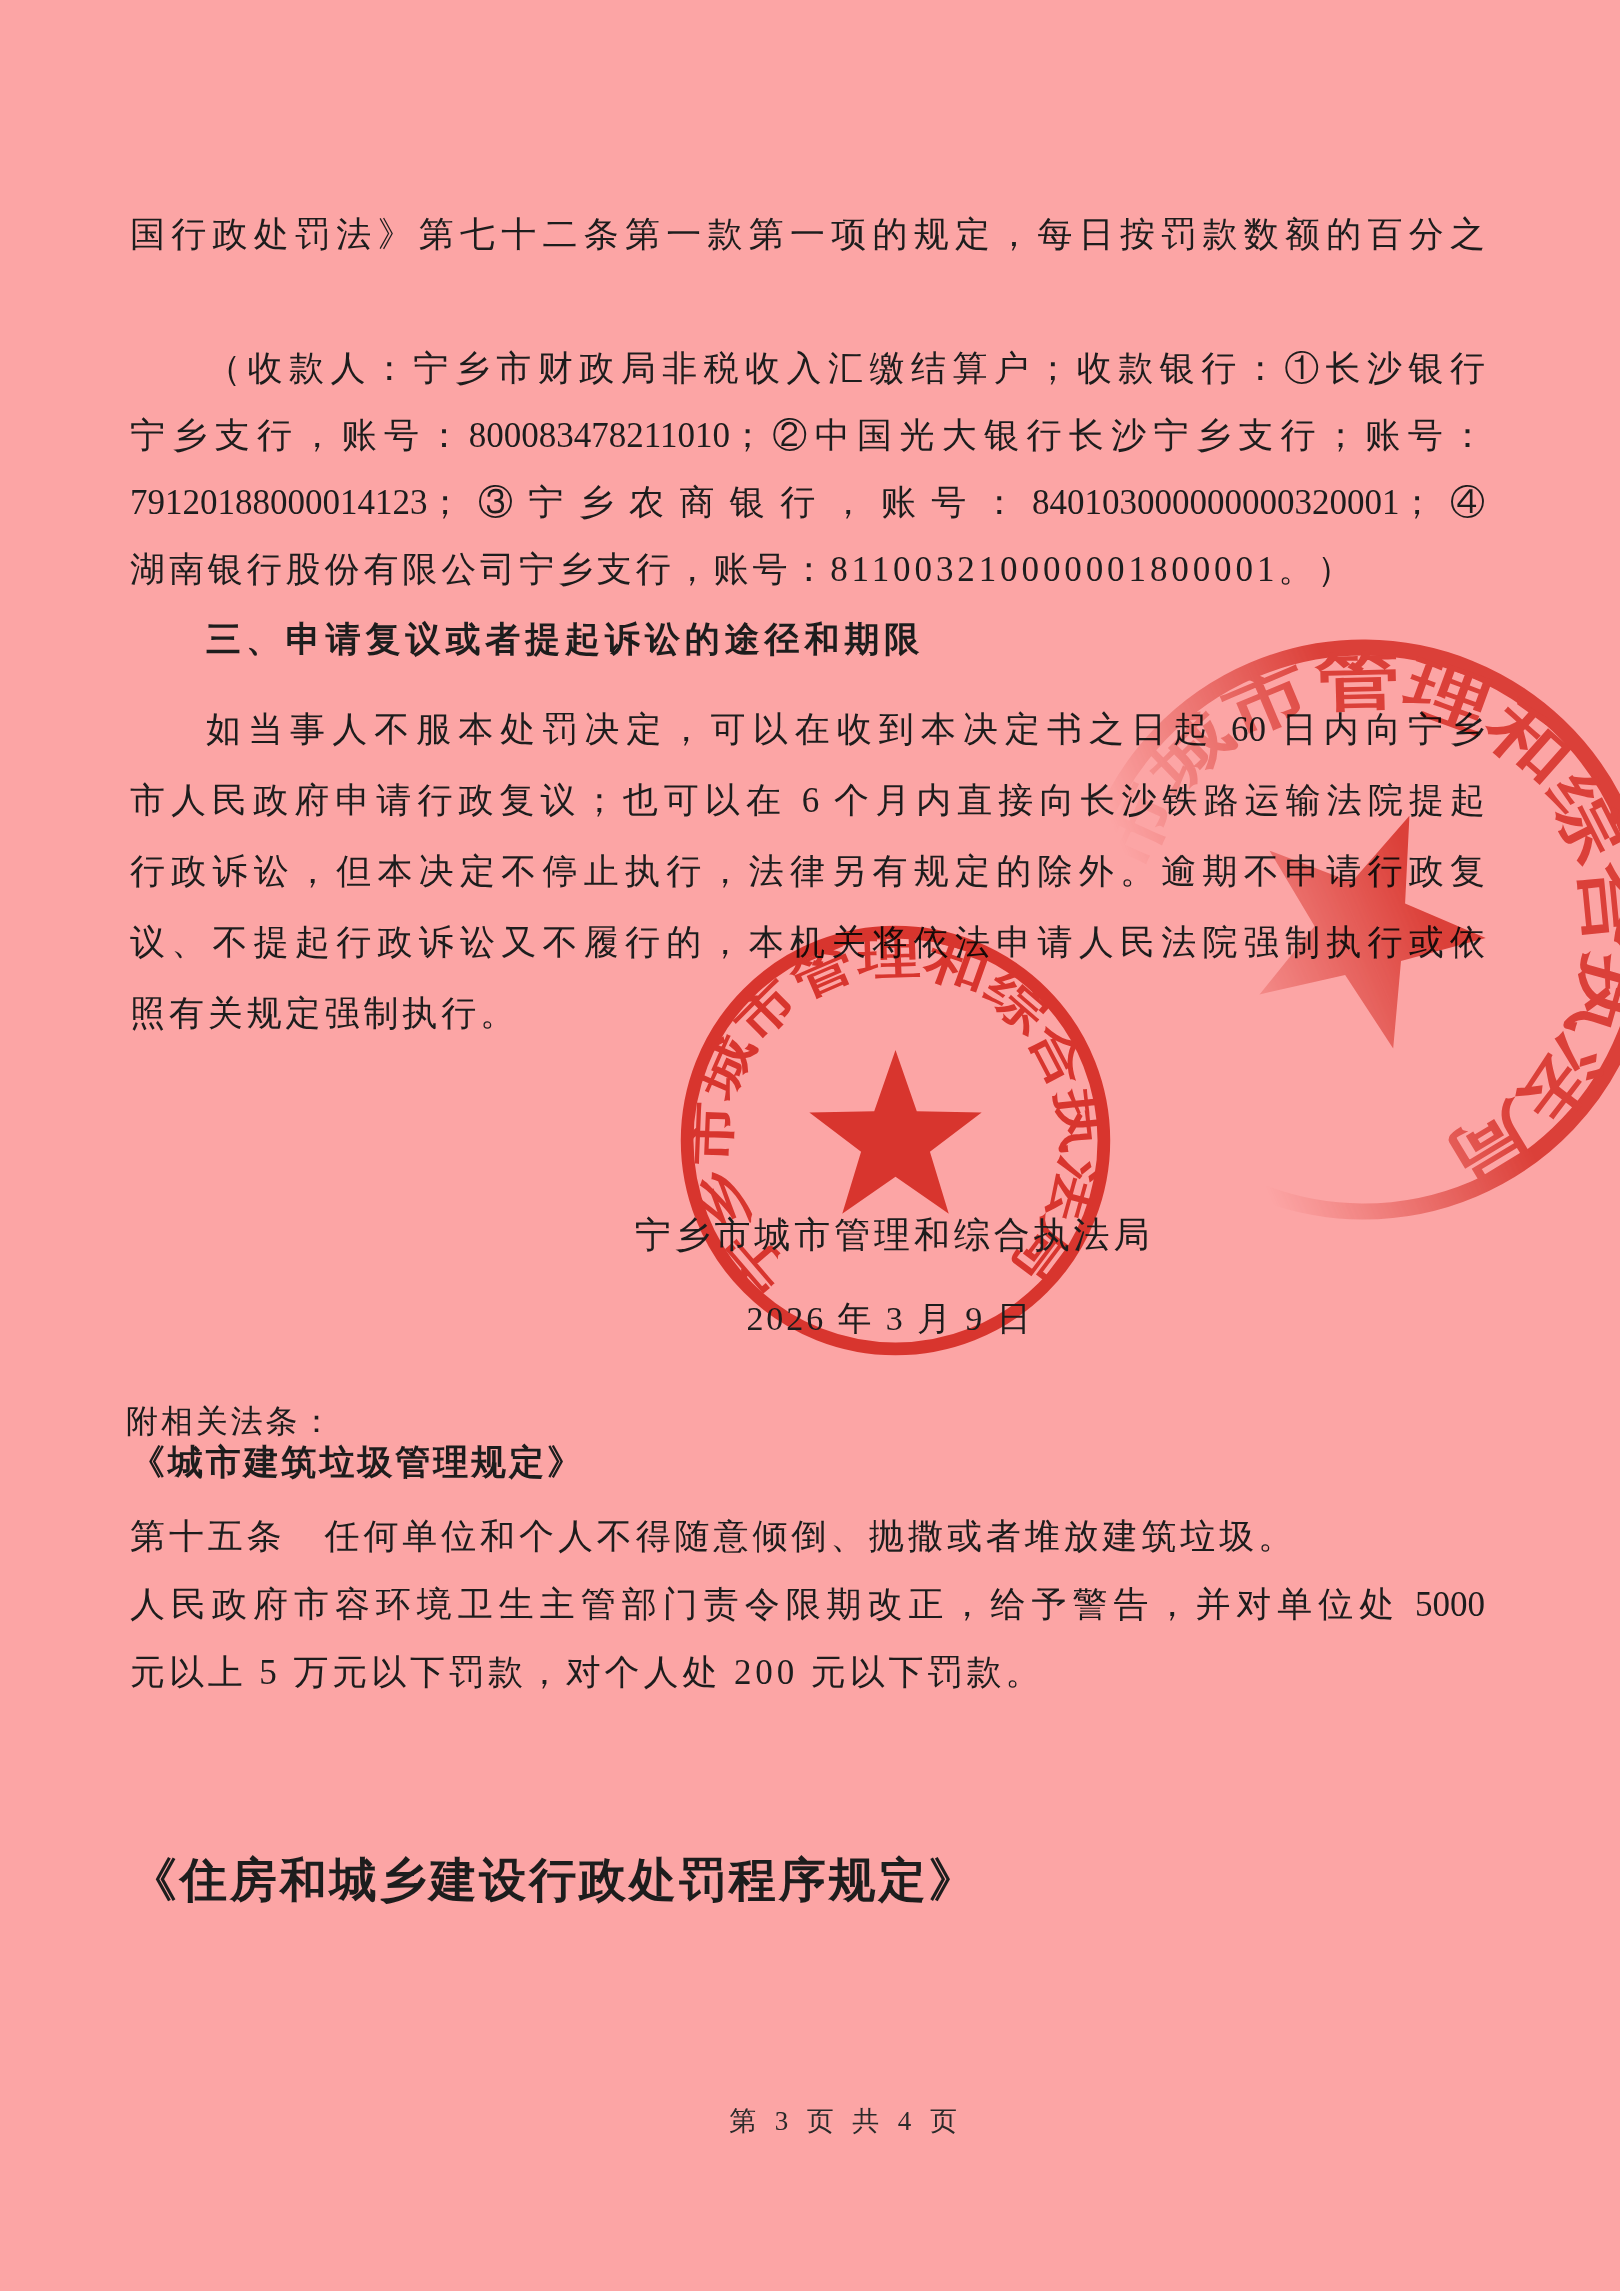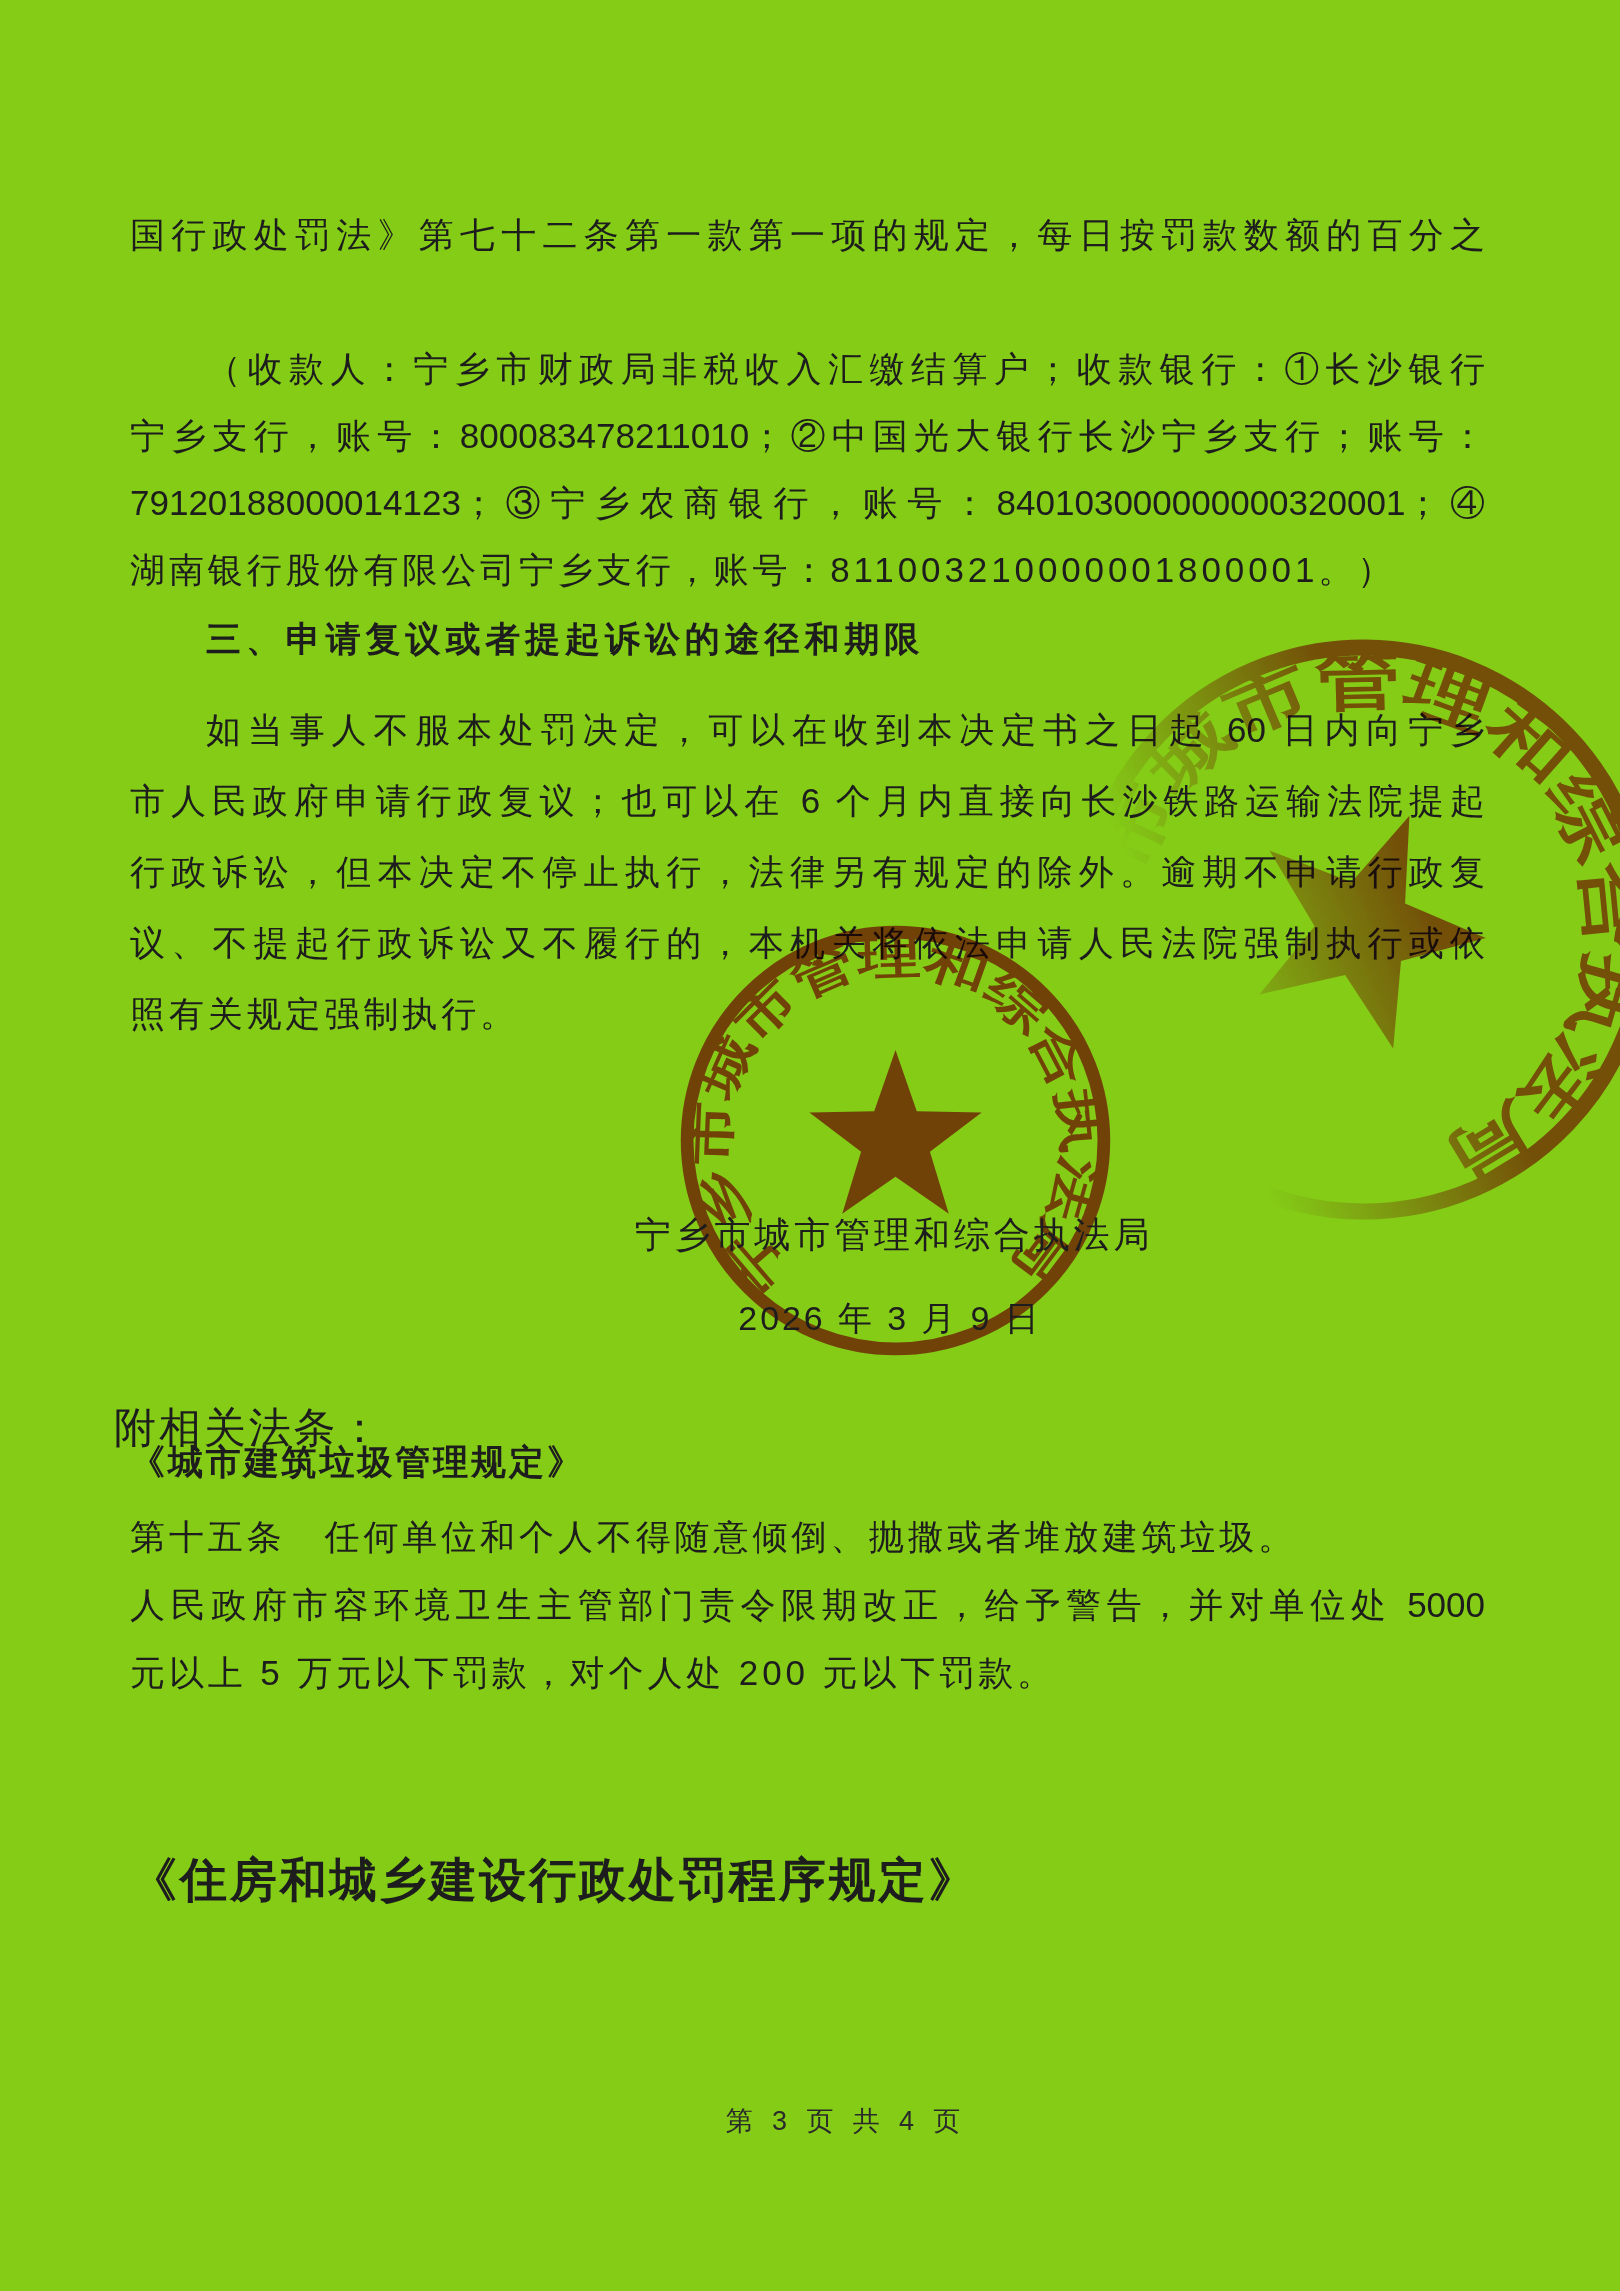--- a/index.html
+++ b/index.html
@@ -1,22 +1,22 @@
 <!DOCTYPE html>
 <html><head>
 <meta charset="utf-8">
 <style>
   html,body { margin:0; padding:0; }
   .page {
     position: relative;
     width: 1620px;
     height: 2292px;
-    background: #84cc16;
+    background: #fca5a5;
     overflow: hidden;
-    font-family: Liberation Sans, sans-serif;
+    font-family: Liberation Serif, serif;
     color: #1d1d1d;
   }
   .textcol { position: absolute; left: 130px; width: 1355px; }
   .ln {
     font-size: 35px;
     text-align: justify;
     text-align-last: justify;
     text-justify: inter-character;
     white-space: normal;
   }
@@ -31,21 +31,21 @@
     text-indent: 76px; width: 1355px;
   }
   .sig-agency {
     position: absolute; left: 894px; top: 1211px; transform: translateX(-50%);
     font-size: 36px; letter-spacing: 3.9px; white-space: nowrap;
   }
   .sig-date {
     position: absolute; left: 890px; top: 1296px; transform: translateX(-50%);
     font-size: 34px; letter-spacing: 2.9px; white-space: nowrap;
   }
-  .appendix-intro { position: absolute; left: 114px; top: 1400px; font-size: 42px; letter-spacing: 2.9px; }
+  .appendix-intro { position: absolute; left: 126px; top: 1400px; font-size: 32px; letter-spacing: 2.9px; }
   .law-title1 { position: absolute; left: 130px; top: 1439px; font-size: 35px; font-weight: bold; letter-spacing: 2.9px; }
   .law-title2 { position: absolute; left: 130px; top: 1849px; font-size: 47px; font-weight: bold; letter-spacing: 2.9px; }
   .footer {
     position: absolute; left: 846px; top: 2103px; transform: translateX(-50%);
     font-size: 27px; letter-spacing: 5.9px; color: #2a2a2a; white-space: nowrap;
   }
   .seal { position: absolute; mix-blend-mode: multiply; pointer-events: none; }
   .seal-a { left: 669px; top: 914px; width: 453px; height: 453px; opacity: 0.88; }
   .seal-b {
     left: 1057px; top: 623px; width: 613px; height: 613px; opacity: 0.8;

